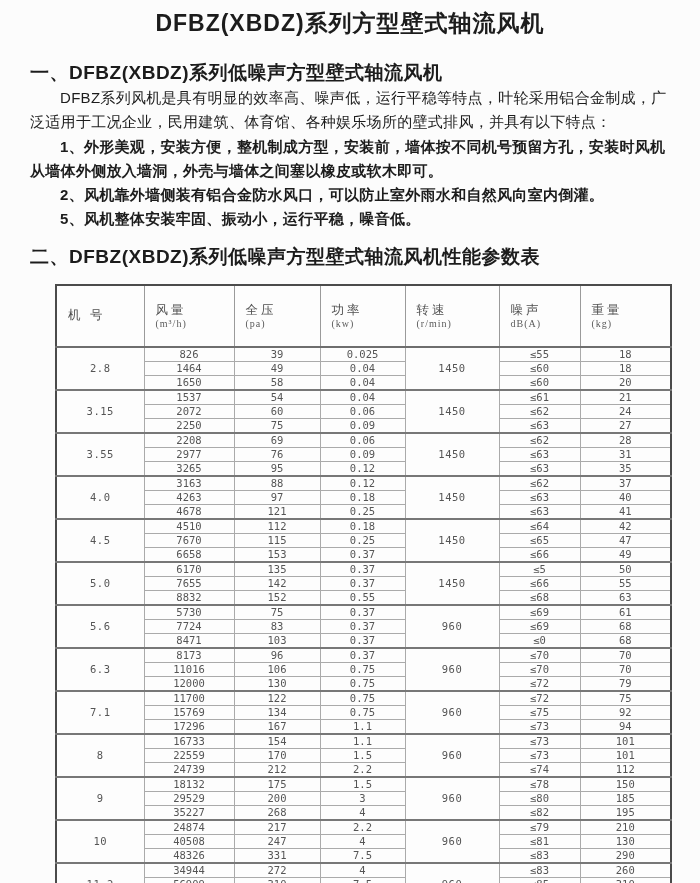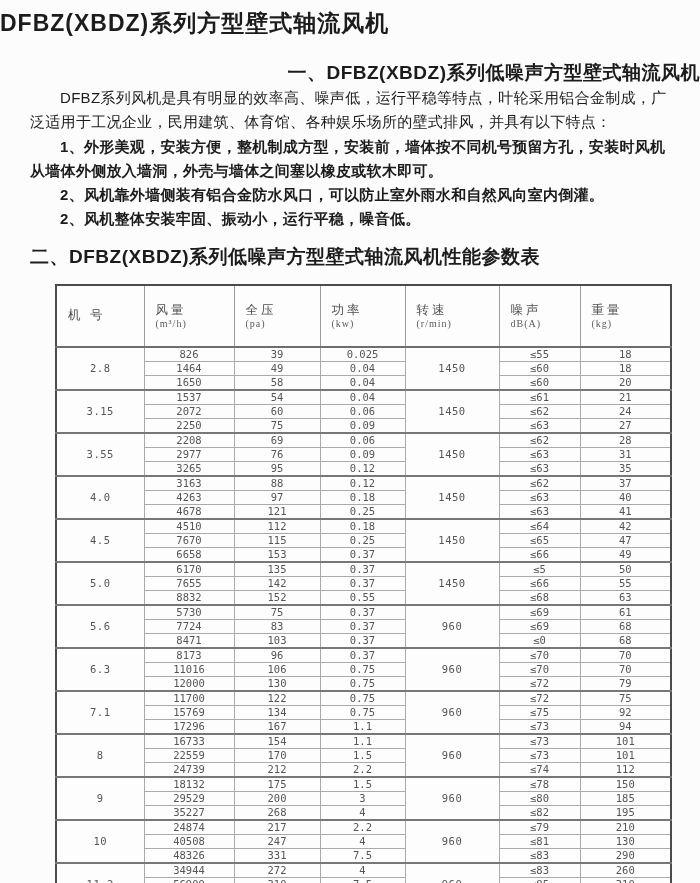--- a/index.html
+++ b/index.html
@@ -4,33 +4,34 @@
 <style>
   html,body{margin:0;padding:0;}
   body{
     width:700px;height:883px;
     background:#fcfcfc;
     color:#1c1c1c;
     font-family:"Liberation Sans", sans-serif;
     overflow:hidden;
   }
   .page-title{
+    text-align:center;
     font-size:23px;
     font-weight:bold;
     padding-top:8px;
     letter-spacing:1px;
   }
   .sec-heading{
     font-size:19px;
     font-weight:bold;
     margin:0;
     padding:0 0 0 30px;
     letter-spacing:0.5px;
   }
-  .sec-heading.first{margin-top:21px;text-align:right;}
+  .sec-heading.first{margin-top:21px;}
   .sec-heading.second{margin-top:12px;}
   .body-text{
     font-size:15px;
     line-height:1.62;
     margin:0 28px 0 30px;
     text-indent:2em;
     letter-spacing:0.3px;
   }
   .feature{margin-top:0;font-weight:bold;}
   .tbl-wrap{margin:14px 0 0 55px;width:615px;}
@@ -74,21 +75,21 @@
 </head>
 <body>
 
 <div class="page-title">DFBZ(XBDZ)系列方型壁式轴流风机</div>
 
 <h2 class="sec-heading first">一、DFBZ(XBDZ)系列低噪声方型壁式轴流风机</h2>
 
 <p class="body-text">DFBZ系列风机是具有明显的效率高、噪声低，运行平稳等特点，叶轮采用铝合金制成，广泛适用于工况企业，民用建筑、体育馆、各种娱乐场所的壁式排风，并具有以下特点：</p>
 <p class="body-text feature">1、外形美观，安装方便，整机制成方型，安装前，墙体按不同机号预留方孔，安装时风机从墙体外侧放入墙洞，外壳与墙体之间塞以橡皮或软木即可。</p>
 <p class="body-text feature">2、风机靠外墙侧装有铝合金防水风口，可以防止室外雨水和自然风向室内倒灌。</p>
-<p class="body-text feature">2、风机整体安装牢固、振动小，运行平稳，噪音低。</p>
+<p class="body-text feature">5、风机整体安装牢固、振动小，运行平稳，噪音低。</p>
 
 <h2 class="sec-heading second">二、DFBZ(XBDZ)系列低噪声方型壁式轴流风机性能参数表</h2>
 
 <div class="tbl-wrap">
   <table class="perf">
     <colgroup>
       <col style="width:88px">
         <col style="width:90px">
         <col style="width:86px">
       <col style="width:85px">

